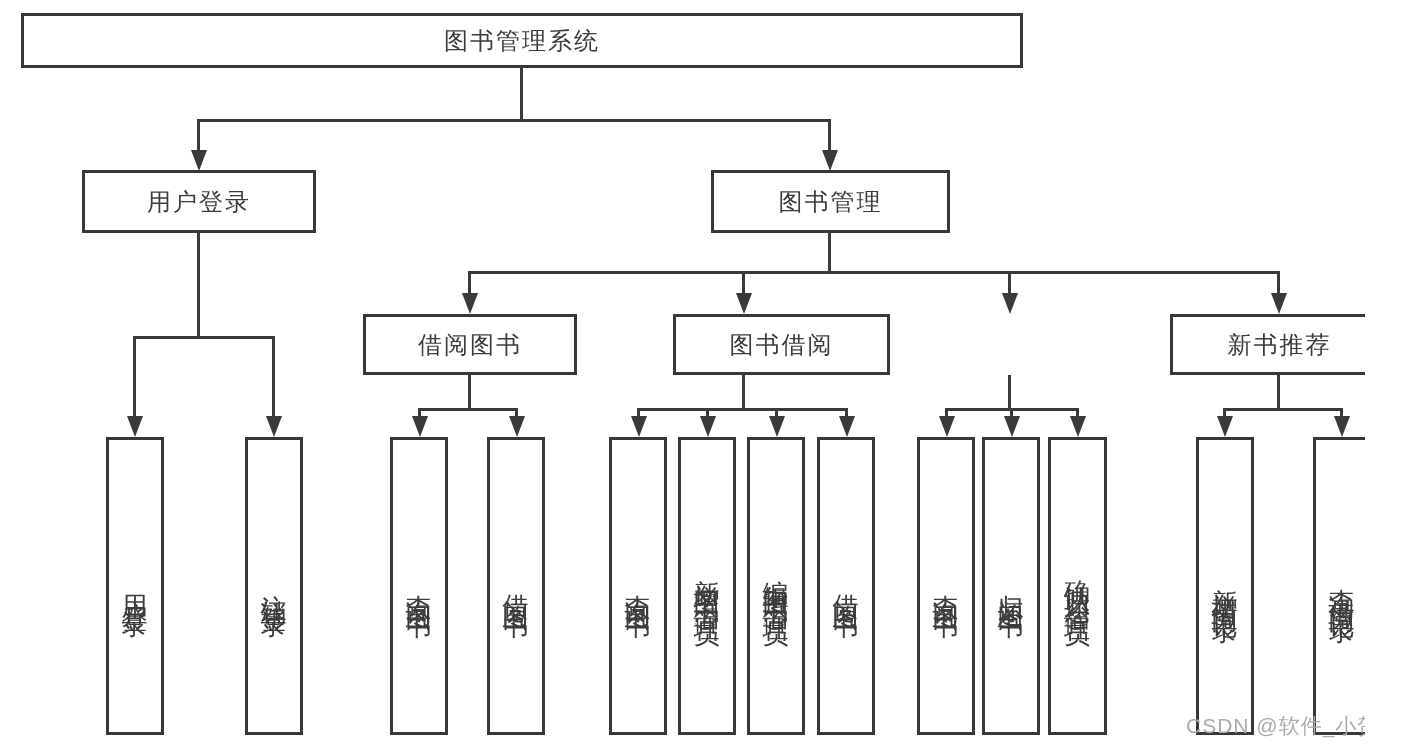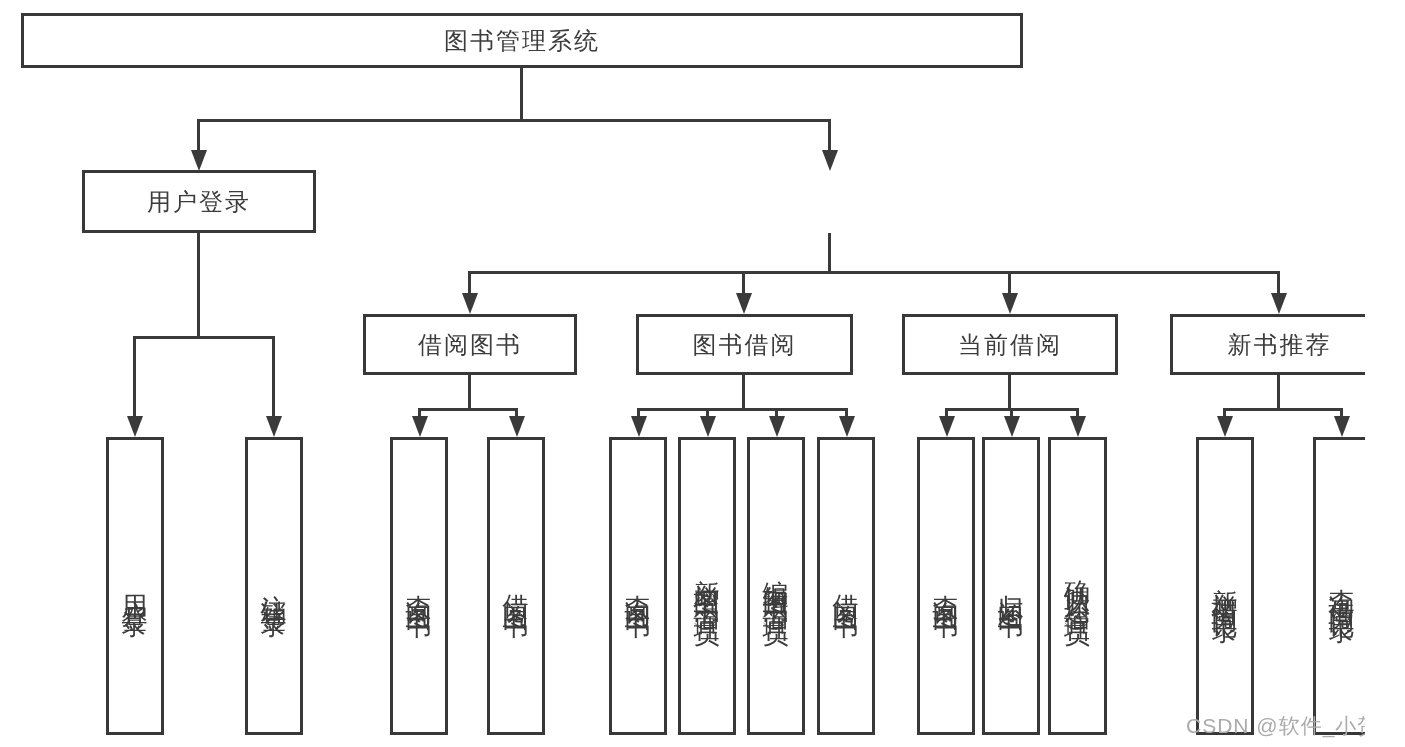--- a/index.html
+++ b/index.html
@@ -65,42 +65,42 @@
   <div class="box" style="left:21px; top:13px; width:1002px; height:55px;">图书管理系统</div>
 
   <div class="v" style="left:520px; top:68px;  height:51px;"></div>
   <div class="h" style="left:197px; top:119px; width:634px;"></div>
   <div class="v" style="left:197px; top:119px; height:32px;"></div>
   <div class="ar" style="left:191px; top:150px;"></div>
   <div class="v" style="left:828px; top:119px; height:32px;"></div>
   <div class="ar" style="left:822px; top:150px;"></div>
 
   <div class="box" style="left:82px; top:170px; width:234px; height:63px;">用户登录</div>
+  <div class="box" style="left:711px; top:170px; width:239px; height:63px;">图书管理</div>
 
   <div class="v" style="left:197px; top:233px; height:103px;"></div>
   <div class="h" style="left:133px; top:336px; width:142px;"></div>
   <div class="v" style="left:133px; top:336px; height:81px;"></div>
   <div class="ar" style="left:127px; top:416px;"></div>
   <div class="v" style="left:272px; top:336px; height:81px;"></div>
   <div class="ar" style="left:266px; top:416px;"></div>
 
   <div class="v" style="left:828px; top:233px; height:38px;"></div>
   <div class="h" style="left:468px; top:271px; width:812px;"></div>
   <div class="v" style="left:468px;  top:271px; height:23px;"></div>
   <div class="ar" style="left:462px;  top:293px;"></div>
   <div class="v" style="left:742px;  top:271px; height:23px;"></div>
   <div class="ar" style="left:736px;  top:293px;"></div>
   <div class="v" style="left:1008px; top:271px; height:23px;"></div>
   <div class="ar" style="left:1002px; top:293px;"></div>
   <div class="v" style="left:1277px; top:271px; height:23px;"></div>
   <div class="ar" style="left:1271px; top:293px;"></div>
 
   <div class="box" style="left:363px;  top:314px; width:214px; height:61px;">借阅图书</div>
-  <div class="box" style="left:636px;  top:314px; width:217px; height:61px;">图书借阅</div>
-  <div class="box" style="left:902px;  top:314px; width:216px; height:61px;">当前借阅</div>
+  <div class="box" style="left:673px;  top:314px; width:217px; height:61px;">图书借阅</div>
   <div class="box" style="left:1170px; top:314px; width:219px; height:61px;">新书推荐</div>
 
   <div class="v" style="left:468px; top:375px; height:33px;"></div>
   <div class="h" style="left:418px; top:408px; width:100px;"></div>
   <div class="v" style="left:418px; top:408px; height:9px;"></div>
   <div class="ar" style="left:412px; top:416px;"></div>
   <div class="v" style="left:515px; top:408px; height:9px;"></div>
   <div class="ar" style="left:509px; top:416px;"></div>
 
   <div class="v" style="left:742px; top:375px; height:33px;"></div>

